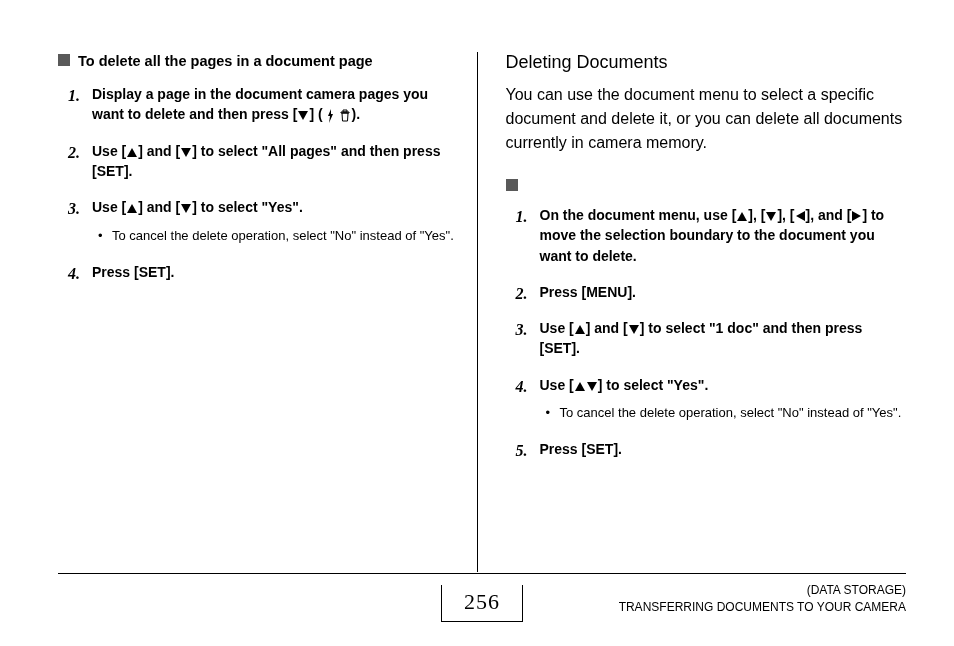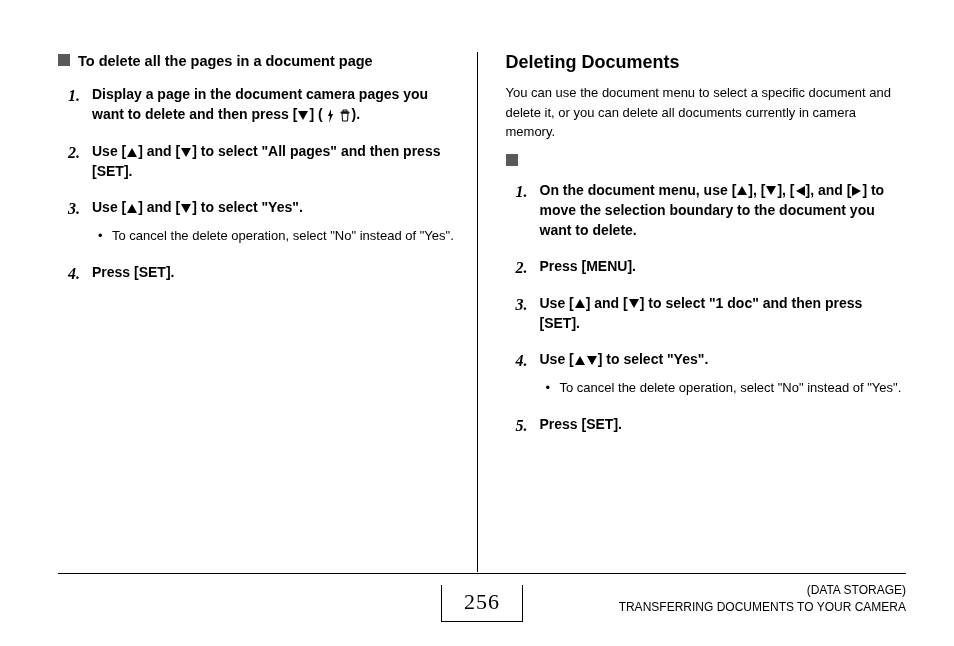--- a/index.html
+++ b/index.html
@@ -86,27 +86,27 @@
     padding-left: 14px;
   }
   ul.sub > li::before {
     content: "•";
     position: absolute;
     left: 0;
     top: 0;
   }
   h2.heading {
     font-size: 18px;
-    font-weight: bold;
+    font-weight: normal;
     margin-bottom: 10px;
   }
   p.intro {
-    font-size: 13px;
+    font-size: 16px;
     line-height: 1.5;
-    margin-bottom: 10px;
+    margin-bottom: 22px;
   }
   .tri {
     display: inline-block;
     width: 0; height: 0;
     vertical-align: middle;
     margin: 0 1px;
   }
   .tri-up { border-left: 5px solid transparent; border-right: 5px solid transparent; border-bottom: 9px solid #000; }
   .tri-down { border-left: 5px solid transparent; border-right: 5px solid transparent; border-top: 9px solid #000; }
   .tri-left { border-top: 5px solid transparent; border-bottom: 5px solid transparent; border-right: 9px solid #000; }

